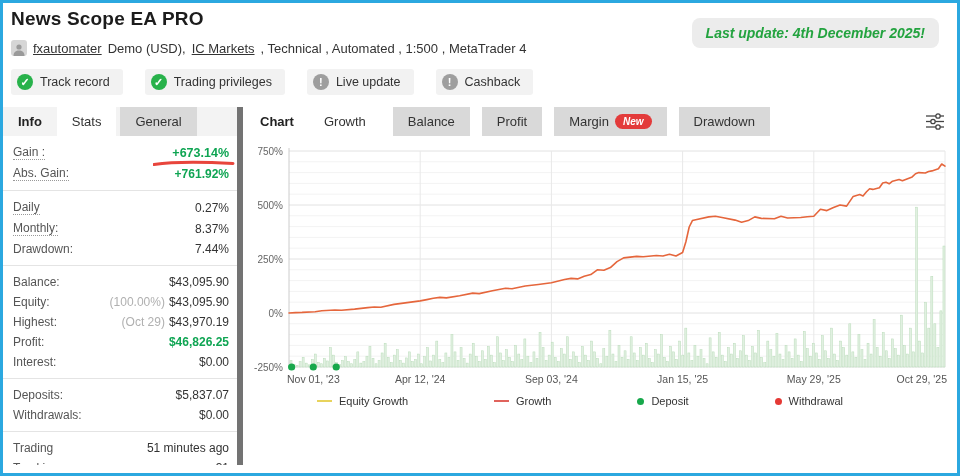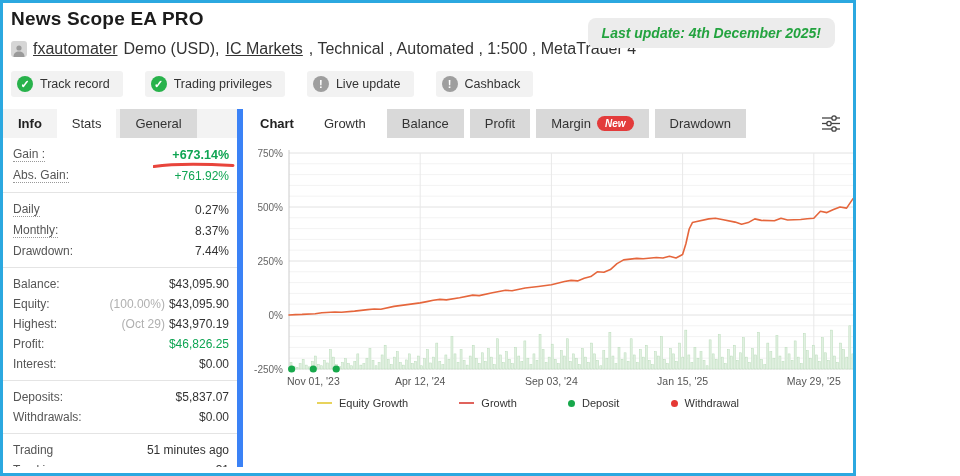--- a/index.html
+++ b/index.html
@@ -1,65 +1,65 @@
 <!DOCTYPE html>
 <html><head>
 <meta charset="utf-8">
 <style>
   * { box-sizing: border-box; margin: 0; padding: 0; }
   body { font-family: "Liberation Sans", sans-serif; background: #fff; }
-  .page { width: 856px; height: 476px; border: 3px solid #2ba8e0; background: #fff;
+  .page { width: 960px; height: 476px; border: 3px solid #2ba8e0; background: #fff;
           position: relative; overflow: hidden; }
 
   
   header { padding: 5px 10px 0 8px; position: relative; }
   .page-title { font-size: 19px; font-weight: bold; color: #1c1c1c; letter-spacing: 0.2px; }
   .update-banner { position: absolute; top: 15px; right: 18px; background: #ececec;
                    border-radius: 8px; padding: 6px 14px; }
   .update-banner span { color: #23a33f; font-weight: bold; font-style: italic; font-size: 14px; }
   .user-row { display: flex; align-items: center; gap: 6px; margin-top: 10px;
-              font-size: 16px; color: #333; }
+              font-size: 13px; color: #333; }
   .avatar { width: 16px; height: 16px; border-radius: 3px; background: #d6d6d6;
             display: inline-flex; align-items: flex-end; justify-content: center; overflow: hidden; }
   .user-row a { color: #333; text-decoration: underline; cursor: pointer; }
   .badges { display: flex; gap: 22px; margin: 13px 0 0 0; }
   .badge { display: inline-flex; align-items: center; gap: 7px; background: #f2f2f2;
            border-radius: 3px; padding: 5px 13px 5px 6px; font-size: 12.5px; color: #333; }
   .badge .ic { width: 16px; height: 16px; border-radius: 50%; color: #fff; font-size: 11px;
                font-weight: bold; display: inline-flex; align-items: center; justify-content: center; }
   .badge .ic.verified { background: #28b24b; }
   .badge .ic.info { background: #9e9e9e; }
 
   
   .main { display: flex; margin-top: 12px; height: 358px; }
-  .sidebar { width: 240px; flex: none; border-right: 6px solid #3b82f6; overflow: hidden; }
+  .sidebar { width: 240px; flex: none; border-right: 6px solid #737373; overflow: hidden; }
   .chart-panel { flex: 1; padding: 0 4px 0 2px; overflow: hidden; }
 
   
   .tabstrip { display: flex; align-items: stretch; height: 29px; }
   .sidebar .tabstrip { background: #f3f3f3; }
   .chart-tabs-row { display: flex; align-items: center; justify-content: space-between; }
   .tab { display: inline-flex; align-items: center; padding: 0 15px; font-size: 13px;
          color: #333; cursor: pointer; white-space: nowrap; }
   .tab.first { font-weight: bold; color: #222; background: transparent; }
   .tab.active { background: #fff; }
-  .tab.inactive { background: #d9d9d9; margin-left: 6px; }
+  .tab.inactive { background: #d9d9d9; margin-left: 12px; }
   .sidebar .tab.inactive { margin-left: 4px; }
   .new-pill { background: #e33b3b; color: #fff; font-size: 10px; font-style: italic;
               font-weight: bold; border-radius: 9px; padding: 2px 8px; margin-left: 6px; }
   .sliders { margin-right: 8px; cursor: pointer; display: inline-flex; }
 
   
   .stats { padding-top: 6px; font-size: 12px; }
   .stat-row { display: flex; justify-content: space-between; align-items: center;
               padding: 3px 8px 3px 10px; min-height: 19px; position: relative; }
   .stat-row .lbl { color: #555; }
   .stat-row .lbl.dotted { border-bottom: 1px dotted #999; }
   .stat-row .val { color: #333; text-align: left; }
-  .stat-row .val.green { color: #0fa553; }
+  .stat-row .val.green { color: #0fa553; font-weight: bold; }
   .stat-row .val.bold { font-weight: bold; font-size: 12.5px; }
   .stat-row .prefix { color: #b0b0b0; margin-right: 4px; }
   .group-sep { border-top: 1px solid #e4e4e4; margin: 6px 0; }
   .red-underline { position: absolute; right: 2px; top: 17px; }
 
   
   .chart-svg { display: block; margin-top: 5px; }
   .legend { display: flex; justify-content: space-between; padding: 8px 110px 0 72px;
             font-size: 11px; color: #333; }
   .legend-item { display: inline-flex; align-items: center; gap: 7px; cursor: pointer; }

